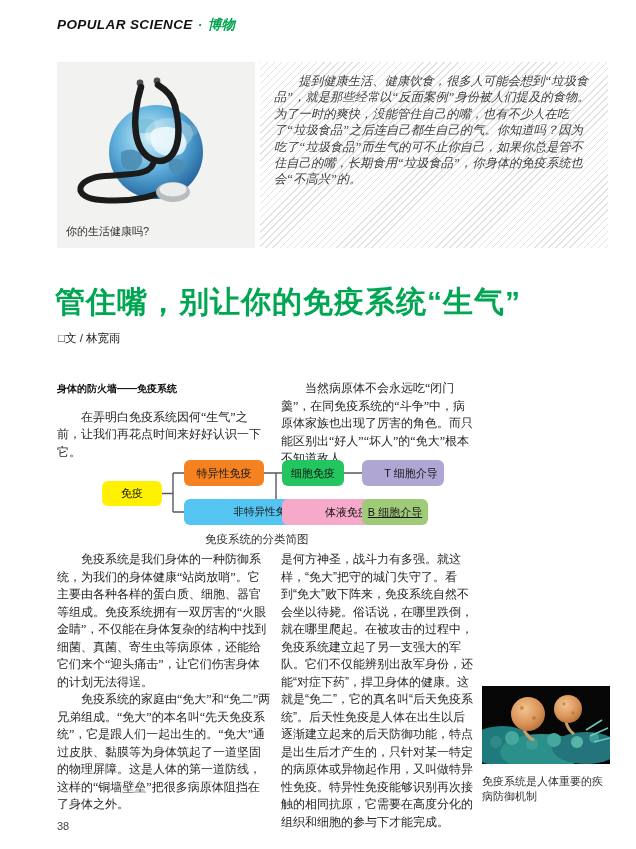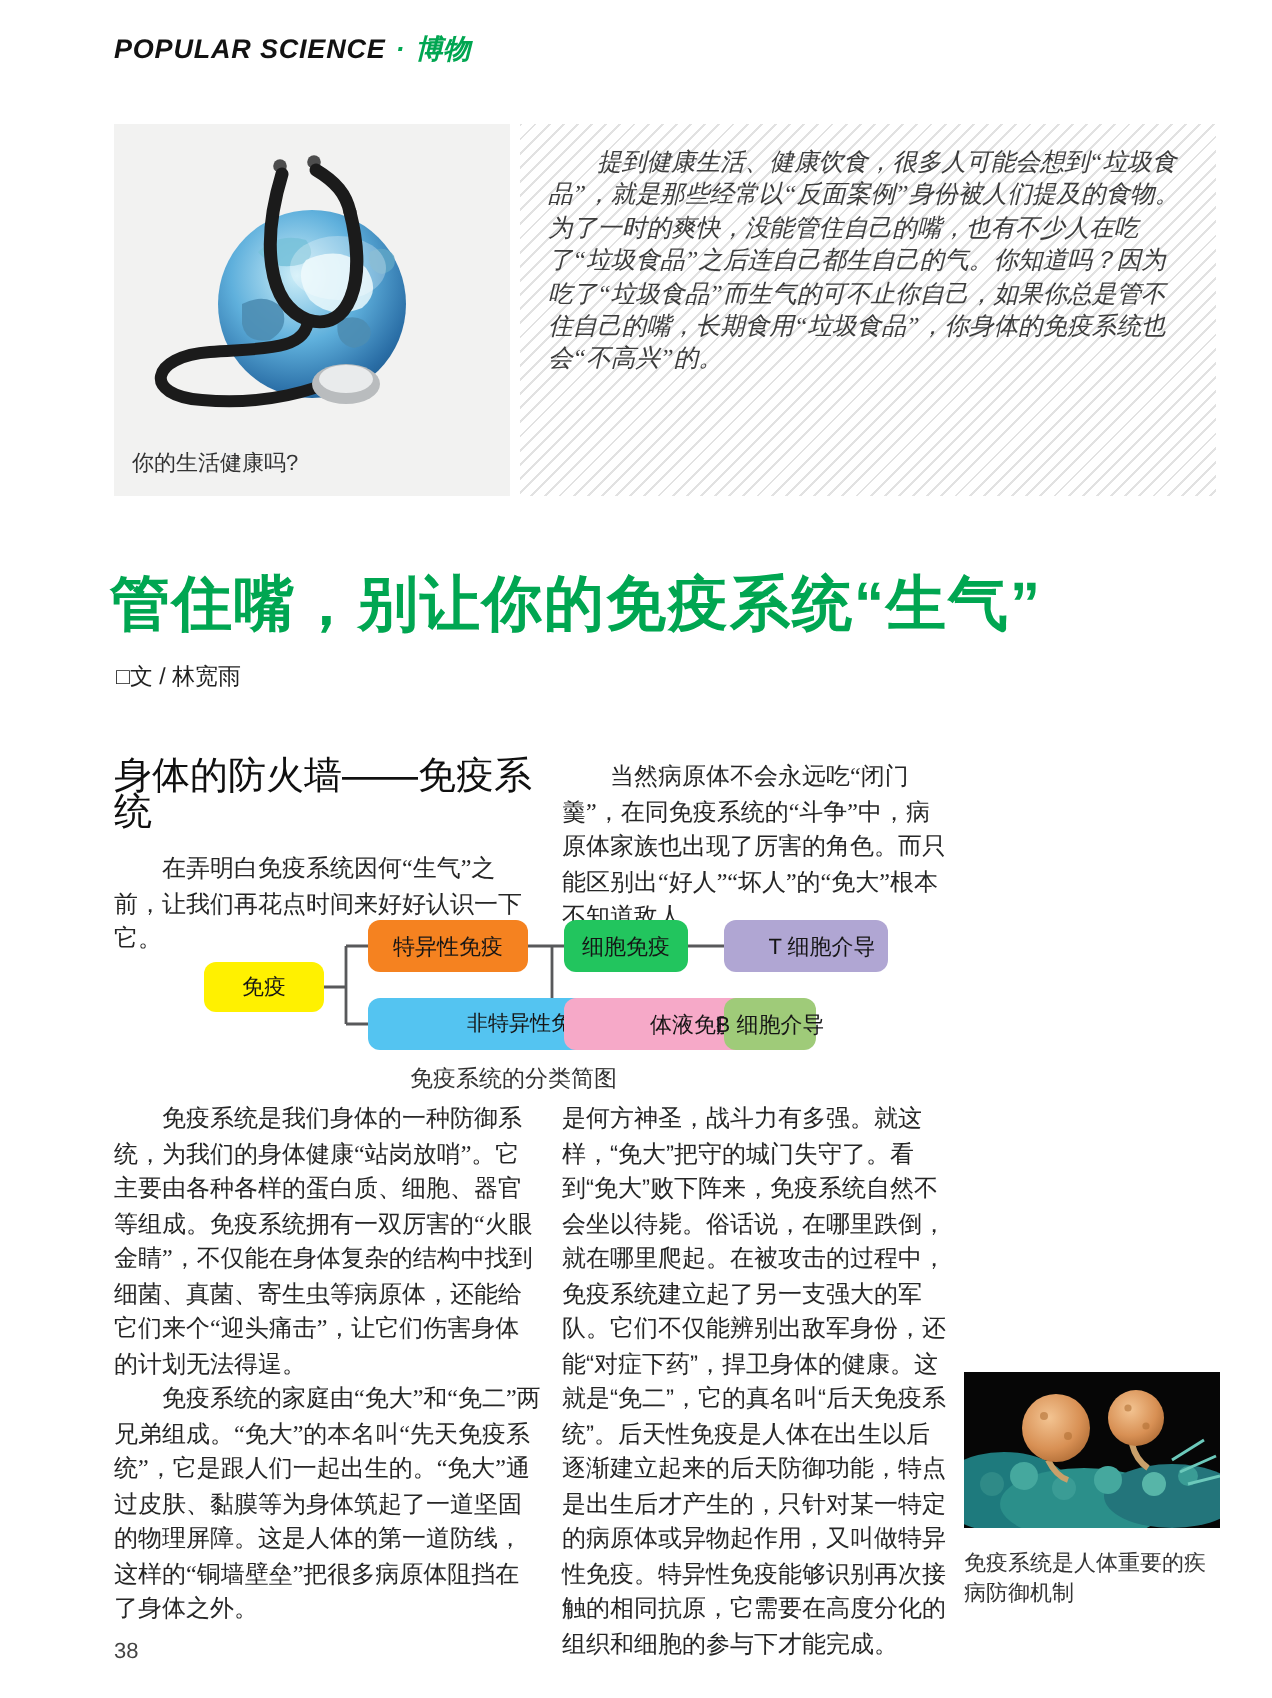--- a/index.html
+++ b/index.html
@@ -31,34 +31,34 @@
   .byline{position:absolute;left:58px;top:331px;font-size:11.5px;color:#222;}
 
   
   .bodytext{font-size:12px;line-height:17.5px;color:#262626;}
   .bodytext p{margin:0;}
   .bodytext p.indent{text-indent:2em;font-family:Liberation Serif, serif;}
   .col-left-top{position:absolute;left:57px;top:380px;width:214px;}
   .col-right-top{position:absolute;left:281px;top:380px;width:194px;}
   .col-left-bottom{position:absolute;left:57px;top:551px;width:214px;}
   .col-right-bottom{position:absolute;left:281px;top:551px;width:194px;}
-  .section-heading{margin:0 0 11px 0;font-size:19px;font-weight:normal;color:#101010;}
+  .section-heading{margin:0 0 11px 0;font-size:10px;font-weight:bold;color:#101010;}
 
   
   .diagram{position:absolute;left:57px;top:455px;width:436px;height:96px;}
   .diagram svg.edges{position:absolute;left:0;top:0;}
   .dnode{position:absolute;display:flex;align-items:center;justify-content:center;
          height:26px;border-radius:6px;font-size:11px;color:#151515;white-space:nowrap;}
   .n-immunity{left:45px;top:26px;width:60px;height:25px;}
   .n-specific{left:127px;top:5px;width:80px;}
   .n-nonspecific{left:127px;top:44px;width:88px;font-size:10.5px;padding-left:37px;}
   .n-cellular{left:225px;top:5px;width:62px;}
   .n-humoral{left:225px;top:44px;width:62px;}
   .n-tcell{left:305px;top:5px;width:66px;}
-  .n-bcell{left:305px;top:44px;width:46px;}
+  .n-bcell{left:305px;top:44px;width:66px;text-decoration:underline;}
   .diagram-caption{position:absolute;left:148px;top:77px;font-size:11.5px;color:#333;}
 
   
   .cell-figure{position:absolute;left:482px;top:686px;width:128px;}
   .cell-figure .caption{margin-top:6px;font-size:11px;line-height:15px;color:#333;}
 
   .page-number{position:absolute;left:57px;top:820px;font-size:11px;color:#444;}
 </style>
 </head>
 <body>

